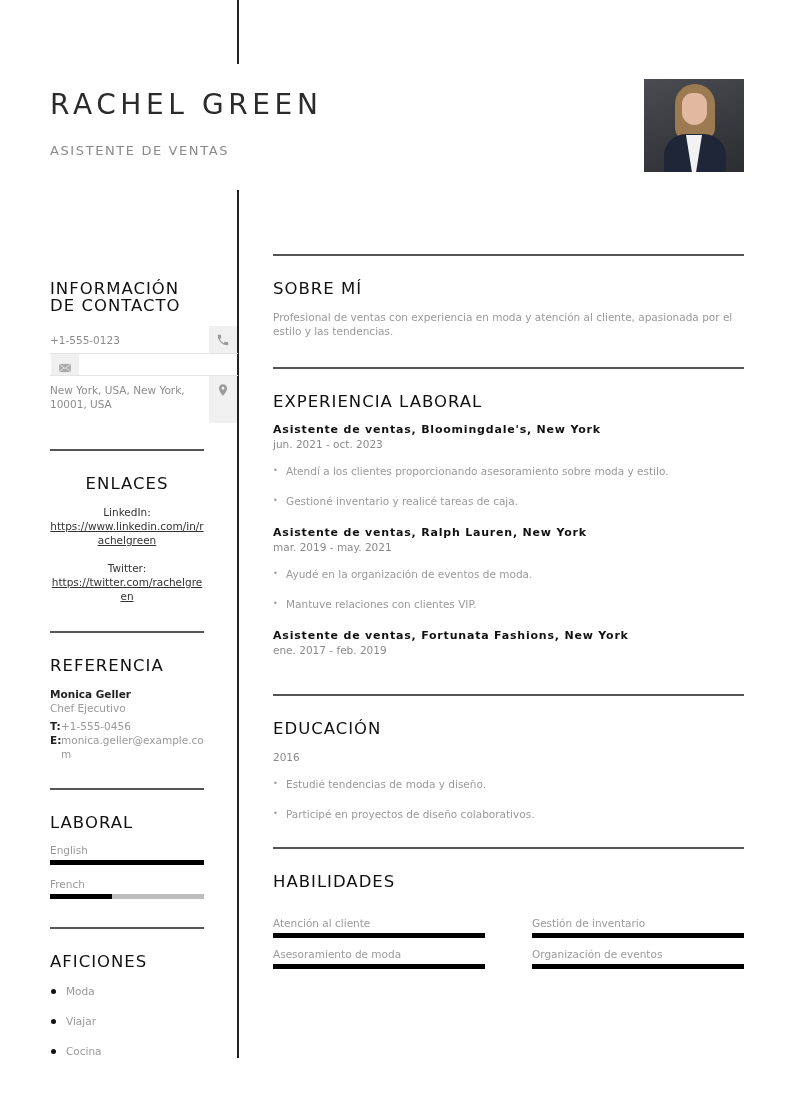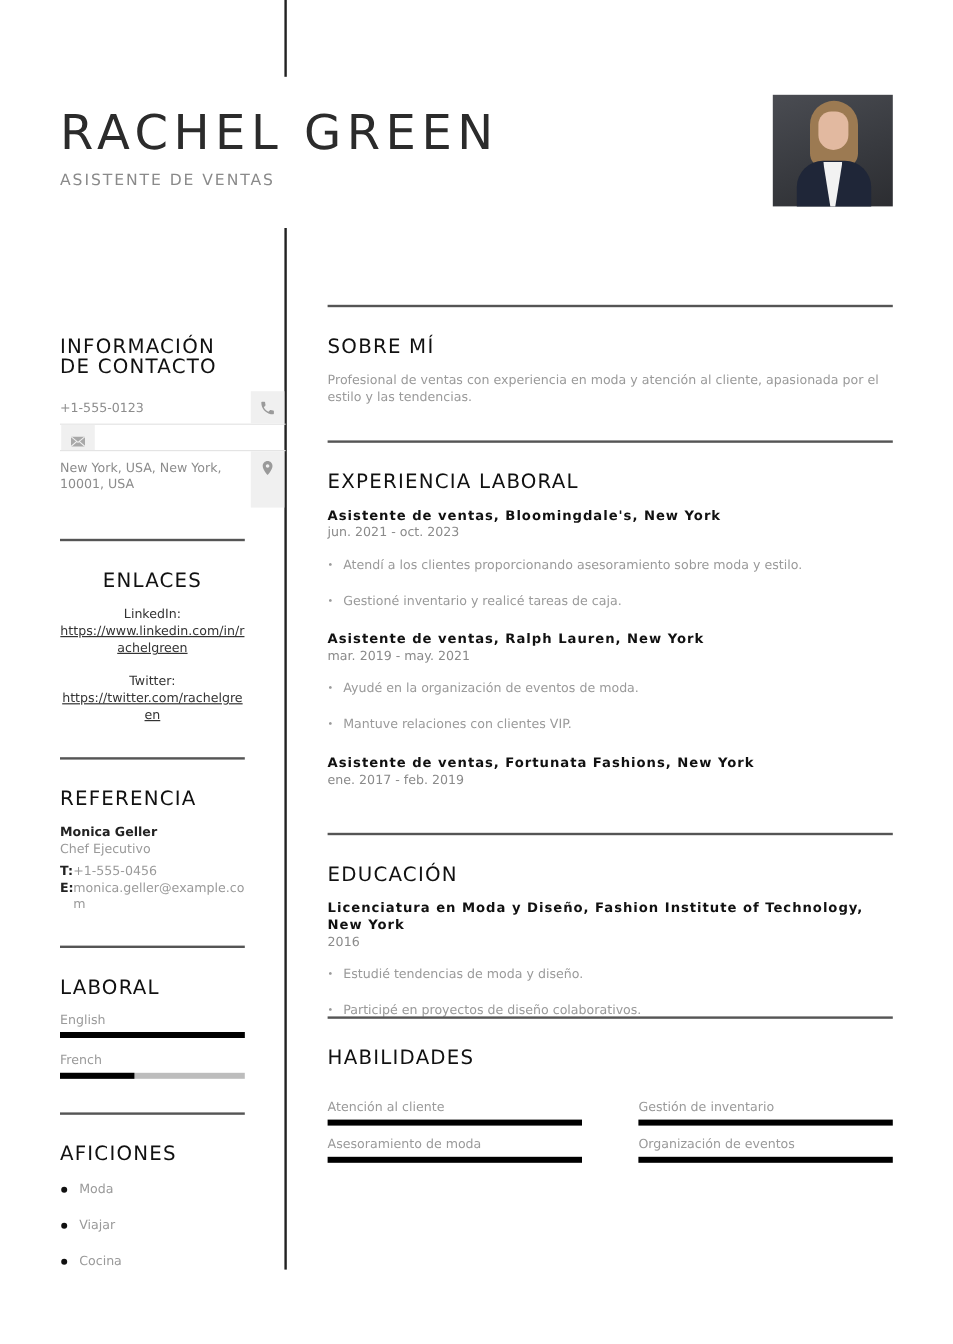--- a/index.html
+++ b/index.html
@@ -3,21 +3,21 @@
   <meta charset="utf-8">
   <style>
     * { margin: 0; padding: 0; box-sizing: border-box; }
     html, body { width: 794px; height: 1120px; background: #ffffff; }
     body { position: relative; font-family: "DejaVu Sans", sans-serif; color: #222; overflow: hidden; }
 
     .vline { position: absolute; left: 237px; width: 1.5px; background: #222; }
     .vline.top { top: 0; height: 64px; }
     .vline.main { top: 190px; height: 868px; }
 
-    .name { position: absolute; left: 50px; top: 88px; font-size: 40px; letter-spacing: 4.6px; color: #2b2b2b; font-weight: normal; white-space: nowrap; }
+    .name { position: absolute; left: 50px; top: 88px; font-size: 28px; letter-spacing: 4.6px; color: #2b2b2b; font-weight: normal; white-space: nowrap; }
     .subtitle { position: absolute; left: 50px; top: 143px; font-size: 13px; letter-spacing: 1.6px; color: #8a8a8a; white-space: nowrap; }
 
     .photo { position: absolute; left: 644px; top: 79px; width: 100px; height: 93px; background: linear-gradient(160deg, #4a4c52 0%, #37393e 60%, #2c2d31 100%); overflow: hidden; }
     .photo .hair { position: absolute; left: 31px; top: 5px; width: 40px; height: 56px; border-radius: 20px 20px 12px 12px; background: #9c7a52; }
     .photo .face { position: absolute; left: 38px; top: 14px; width: 25px; height: 32px; border-radius: 12px 12px 14px 14px; background: #e2b9a0; }
     .photo .body { position: absolute; left: 20px; top: 55px; width: 62px; height: 45px; border-radius: 22px 22px 0 0; background: #1f2638; }
     .photo .shirt { position: absolute; left: 42px; top: 56px; width: 16px; height: 40px; background: #f2f2f2; clip-path: polygon(0 0, 100% 0, 60% 100%, 40% 100%); }
 
     
     .left { position: absolute; left: 50px; width: 154px; }
@@ -208,21 +208,20 @@
   <div style="margin-top:18px;">
     <div class="job-title">Asistente de ventas, Fortunata Fashions, New York</div>
     <div class="job-date">ene. 2017 - feb. 2019</div>
   </div>
 </div>
 
 <div class="rhr" style="top:694px;"></div>
 <div class="right" style="top:720px;">
   <div class="r-title">EDUCACIÓN</div>
   <div style="margin-top:12px;">
-    <div class="job-title">Licenciatura en Moda y Diseño, Fashion Institute of Technology, New York</div>
     <div class="job-date">2016</div>
     <ul class="bullets" style="margin-top:-3px;">
       <li>Estudié tendencias de moda y diseño.</li>
       <li>Participé en proyectos de diseño colaborativos.</li>
     </ul>
   </div>
 </div>
 
 <div class="rhr" style="top:847px;"></div>
 <div class="right" style="top:873px;">

